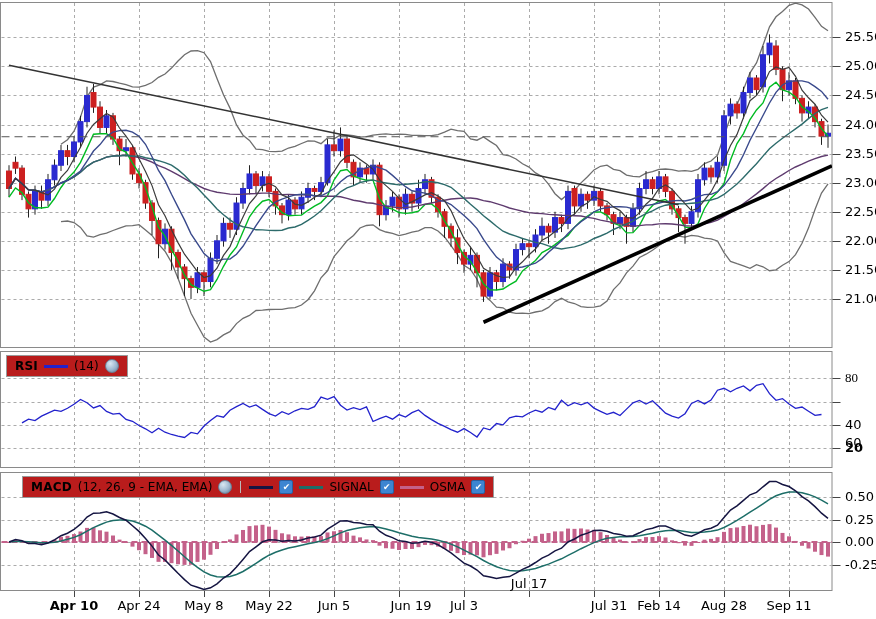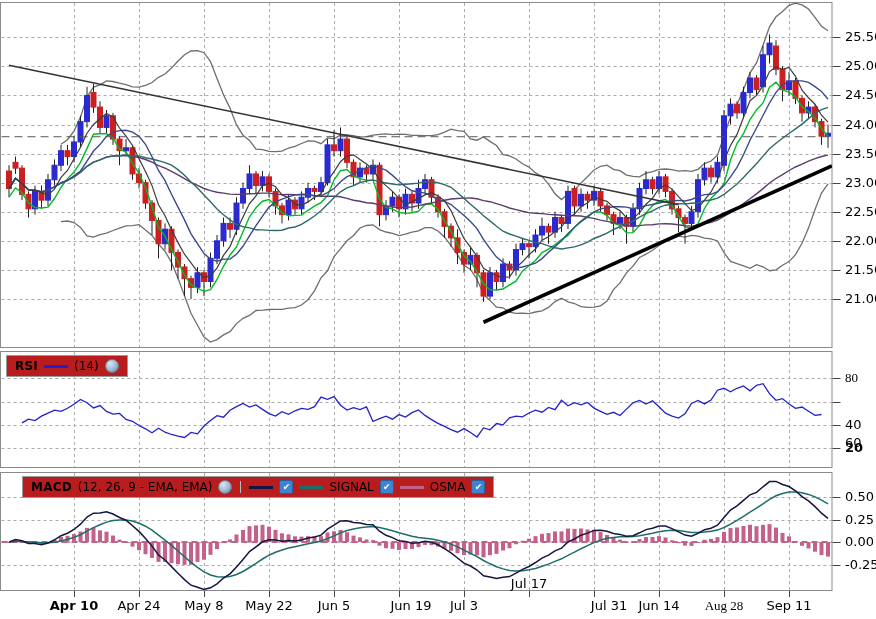--- a/index.html
+++ b/index.html
@@ -568,17 +568,17 @@
       <div class="alabel" style="left: 845px; top: 556.5px;">-0.25</div>
       <div class="alabel date-label" style="left: 74px; top: 598px; font-weight: bold;">Apr 10</div>
       <div class="alabel date-label" style="left: 139px; top: 598px;">Apr 24</div>
       <div class="alabel date-label" style="left: 204px; top: 598px;">May 8</div>
       <div class="alabel date-label" style="left: 269px; top: 598px;">May 22</div>
       <div class="alabel date-label" style="left: 334px; top: 598px;">Jun 5</div>
       <div class="alabel date-label" style="left: 399px; top: 598px; margin-left: 12px;">Jun 19</div>
       <div class="alabel date-label" style="left: 464px; top: 598px;">Jul 3</div>
       <div class="alabel date-label" style="left: 529px; top: 576px;">Jul 17</div>
       <div class="alabel date-label" style="left: 582px; top: 598px; margin-left: 27px;">Jul 31</div>
-      <div class="alabel date-label" style="left: 659px; top: 598px;">Jun 14</div>
-      <div class="alabel date-label" style="left: 724px; top: 598px; font-family: Liberation Serif, serif;">Aug 28</div>
+      <div class="alabel date-label" style="left: 659px; top: 598px;">Feb 14</div>
+      <div class="alabel date-label" style="left: 724px; top: 598px;">Aug 28</div>
       <div class="alabel date-label" style="left: 789px; top: 598px;">Sep 11</div>
     </div>
 </div>
 
 </body></html>

